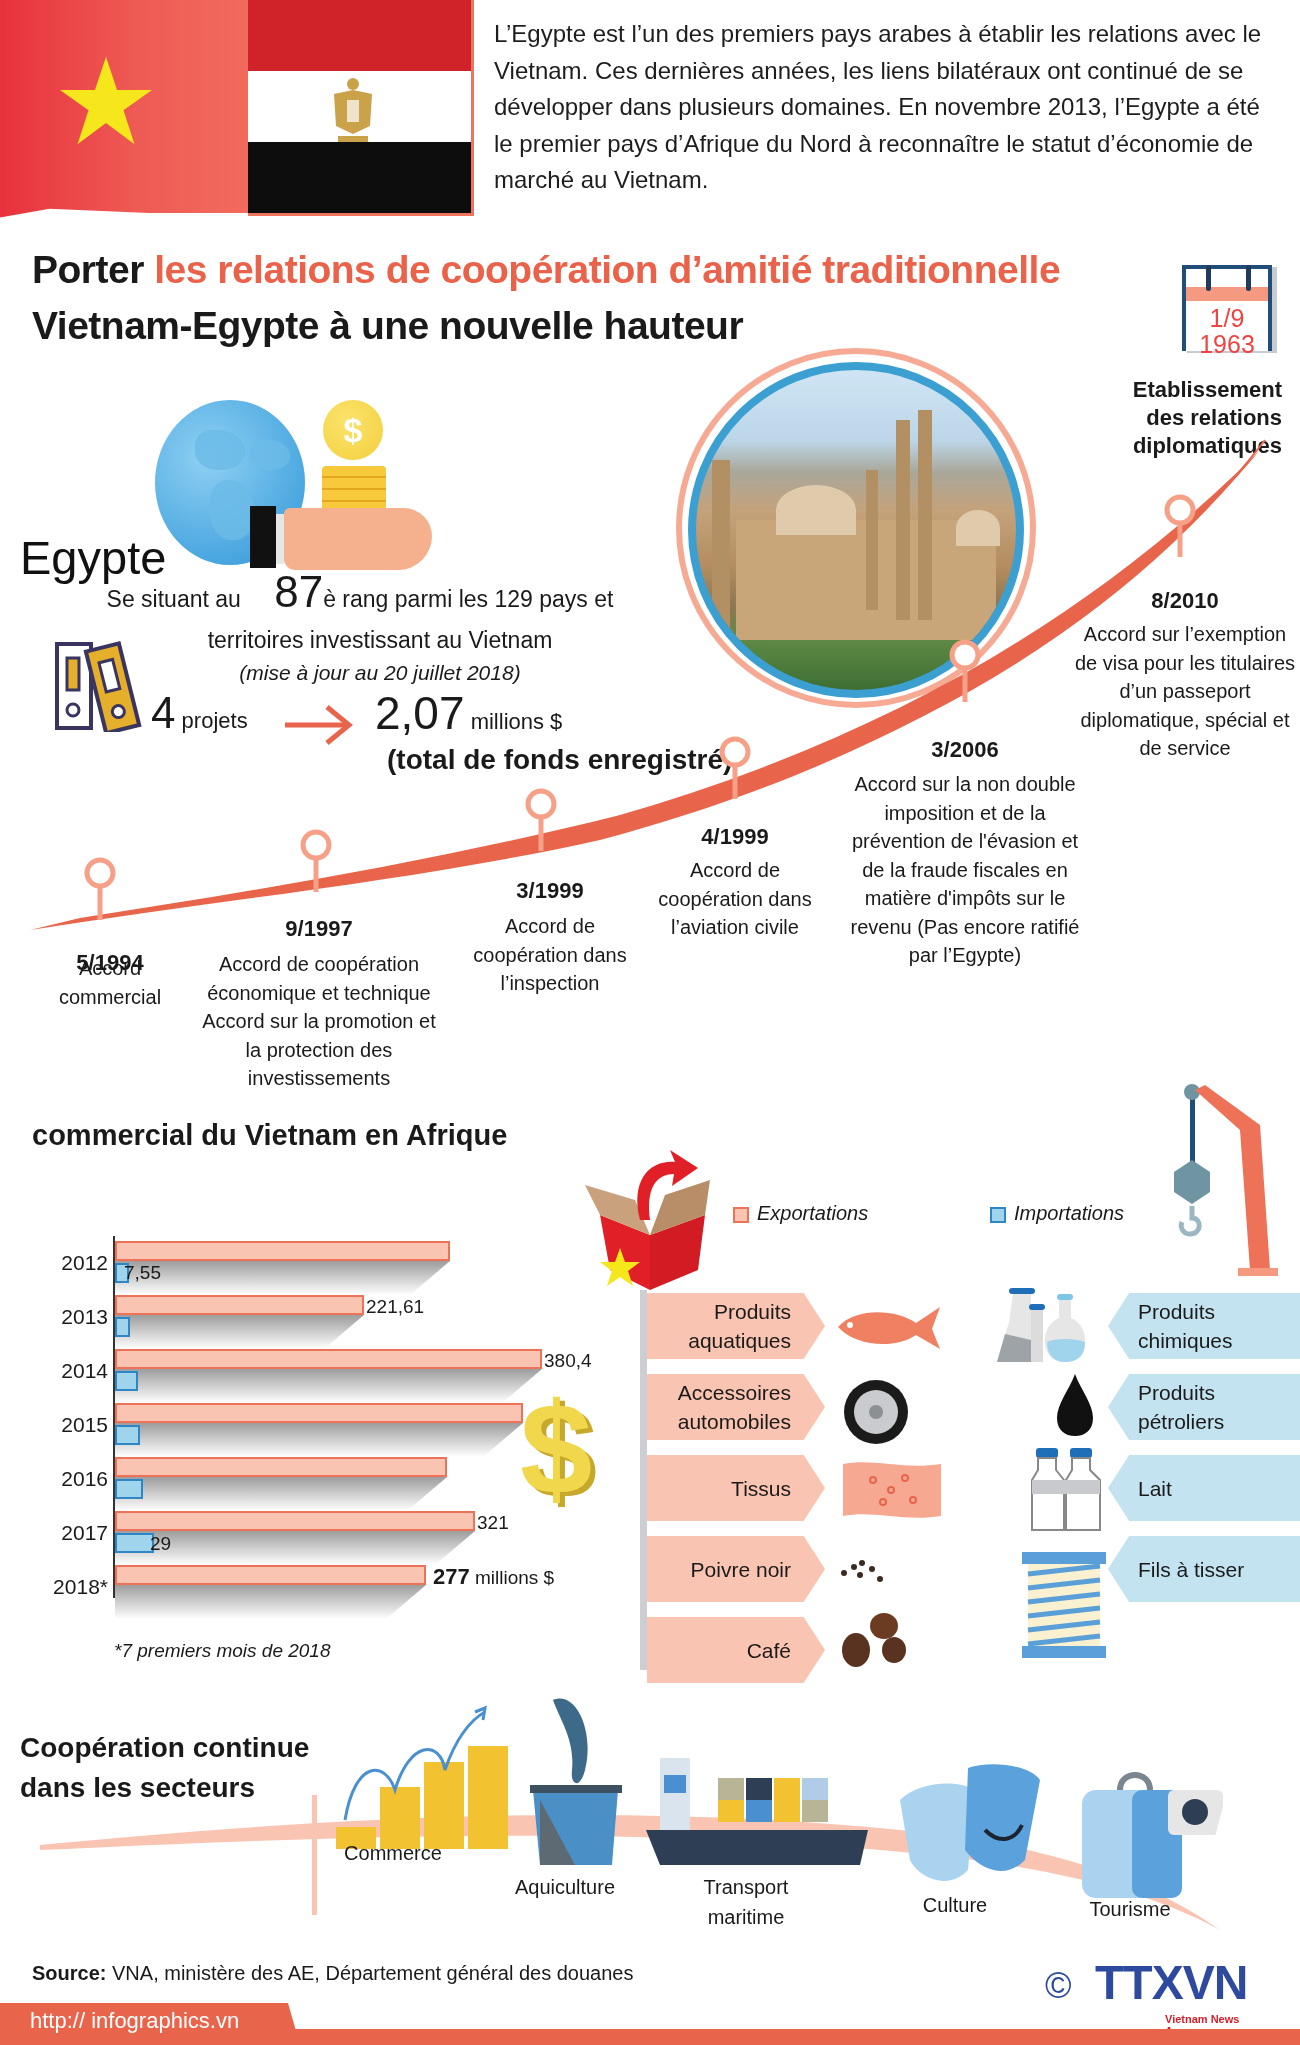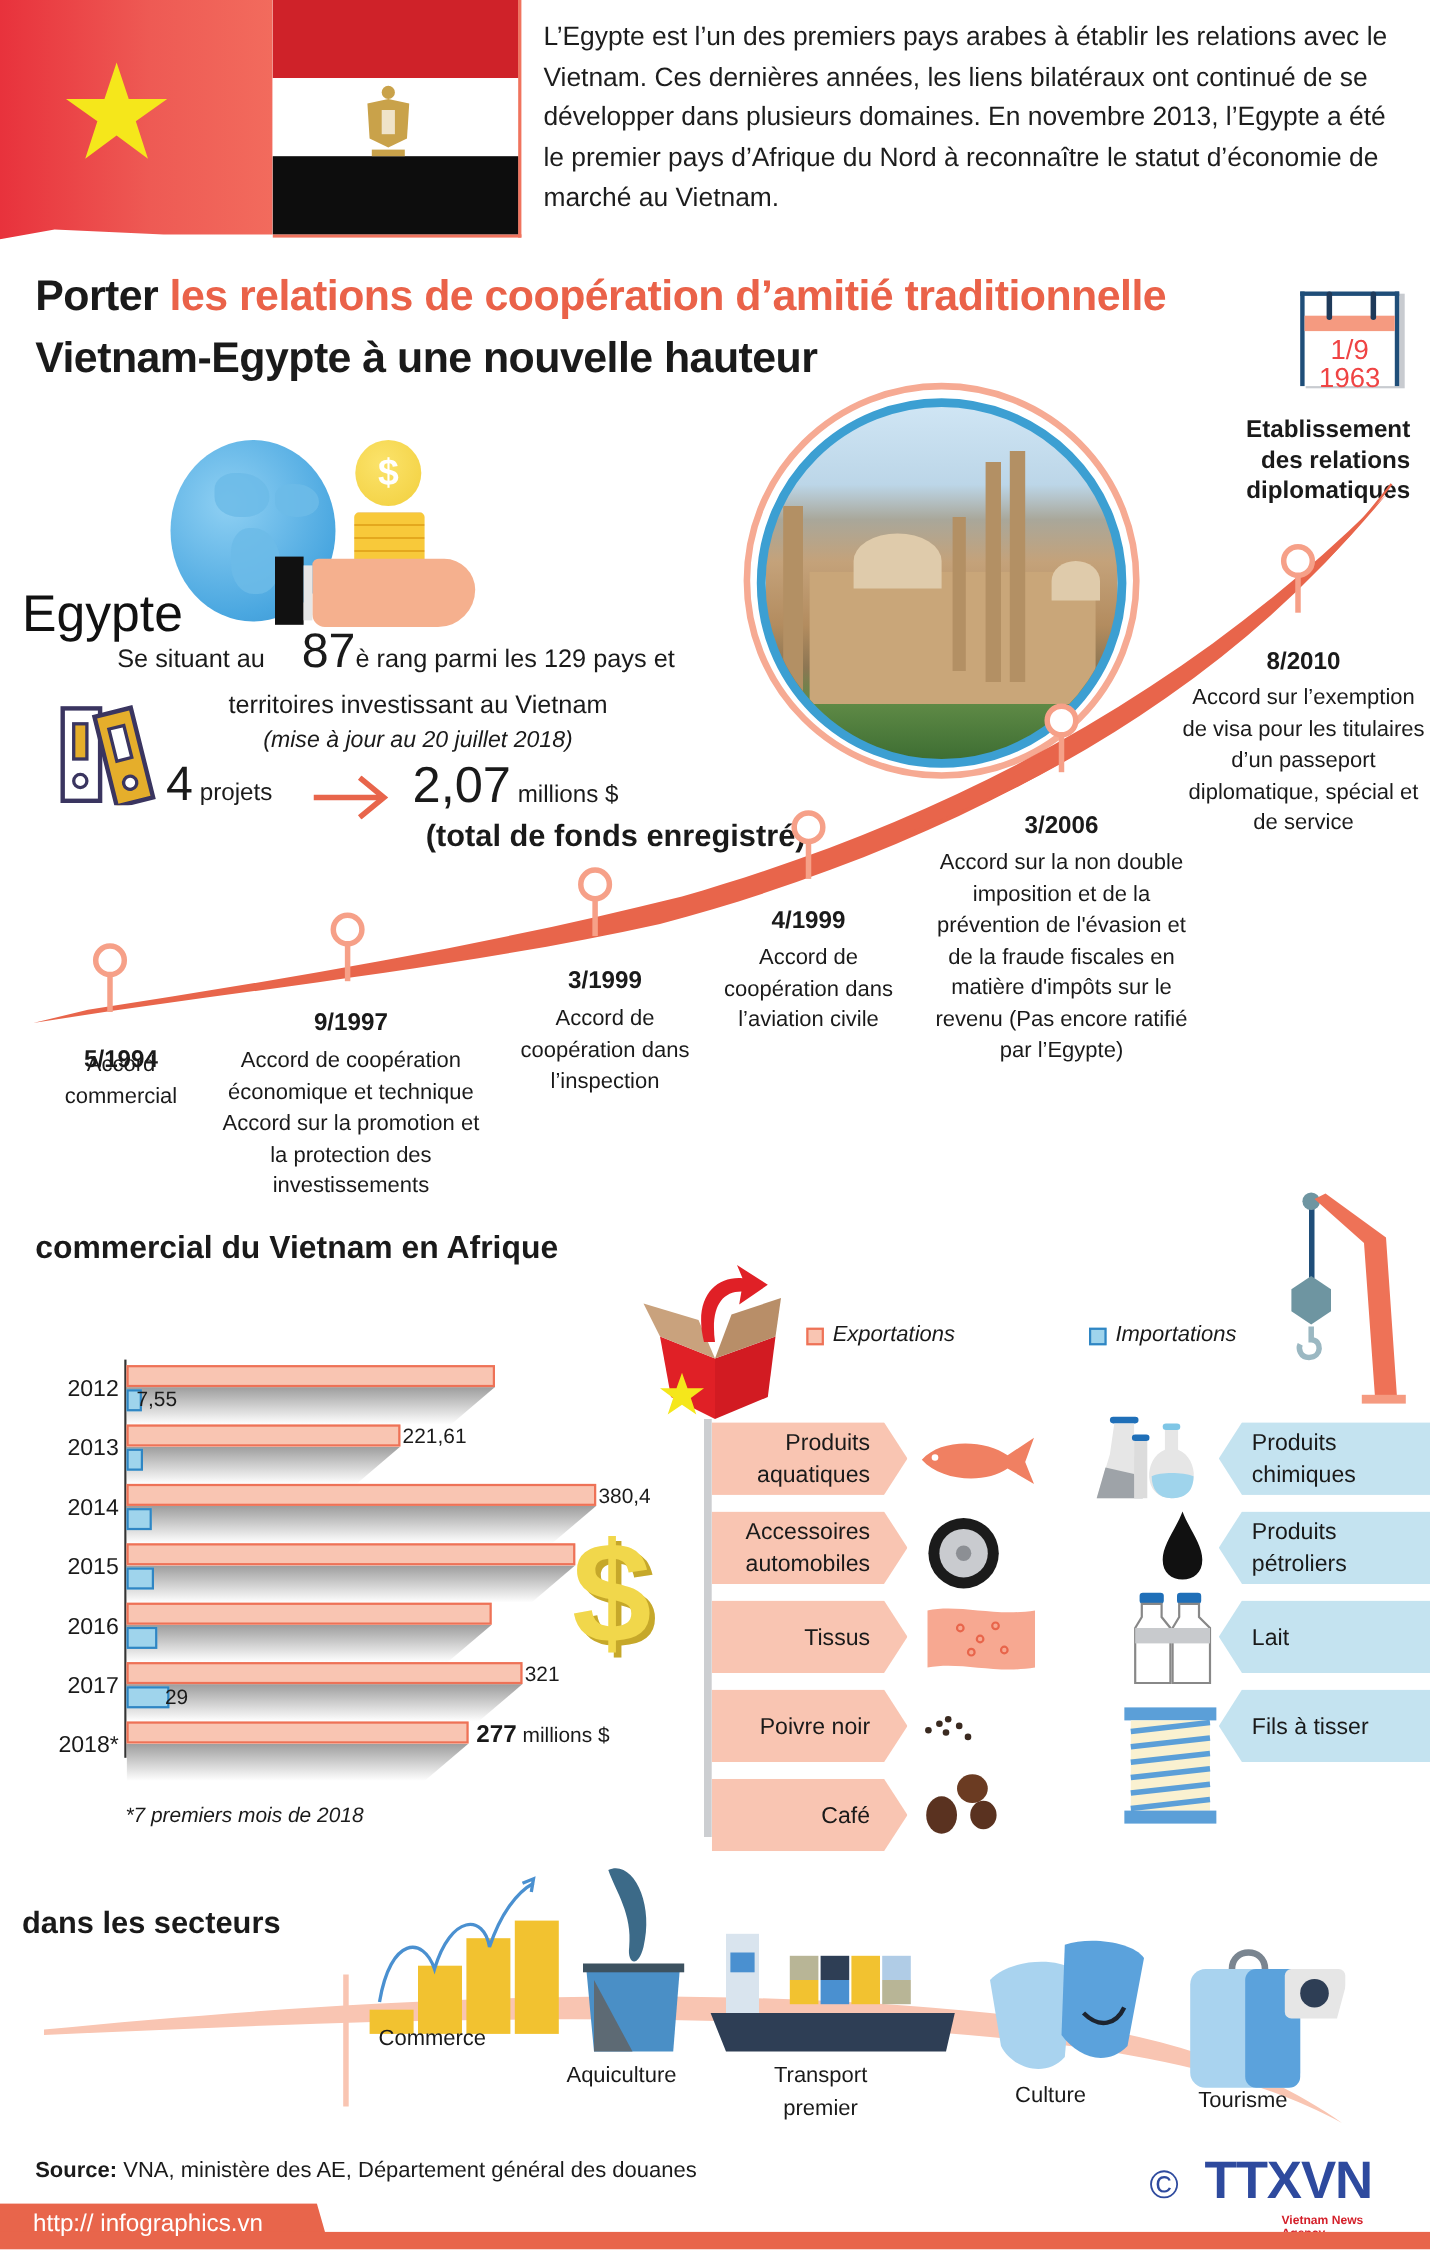--- a/index.html
+++ b/index.html
@@ -401,20 +401,21 @@
       <line x1="6" y1="36" x2="78" y2="28"></line>
       <line x1="6" y1="50" x2="78" y2="42"></line>
       <line x1="6" y1="64" x2="78" y2="56"></line>
       <line x1="6" y1="78" x2="78" y2="70"></line>
       <line x1="6" y1="92" x2="78" y2="84"></line>
     </g>
   <rect x="0" y="94" width="84" height="12" fill="#5b9fd8"></rect>
 </svg>
 
 <div class="abs coop-title">
+  <div>Coopération continue</div>
   <div>dans les secteurs</div>
 </div>
 <svg class="abs coop-svg" viewBox="0 1690 1300 250">
   <path d="M40 1845 C300 1820, 600 1800, 900 1830 C1050 1845, 1150 1880, 1220 1930 C1130 1880, 1000 1860, 880 1850 C600 1825, 300 1838, 40 1850 Z" fill="#f9c5b2"></path>
   <rect x="312" y="1795" width="5" height="120" fill="#f9c5b2"></rect>
   <g>
     <rect x="336" y="1827" width="40" height="22" fill="#f2c230"></rect>
     <rect x="380" y="1787" width="40" height="62" fill="#f2c230"></rect>
     <rect x="424" y="1762" width="40" height="87" fill="#f2c230"></rect>
     <rect x="468" y="1746" width="40" height="103" fill="#f2c230"></rect>
@@ -450,21 +451,21 @@
     <rect x="1082" y="1790" width="100" height="108" rx="14" fill="#a9d3ef"></rect>
     <rect x="1132" y="1790" width="50" height="108" rx="10" fill="#5ba2dc"></rect>
     <rect x="1168" y="1790" width="55" height="45" rx="6" fill="#e6e6e6"></rect>
     <circle cx="1195" cy="1812" r="13" fill="#2e3e55"></circle>
     <rect x="1218" y="1805" width="38" height="46" fill="#fff" transform="rotate(15 1237 1828)"></rect>
   </g>
 </svg>
 
 <div class="sector" style="left:328px;top:1838px;width:130px">Commerce</div>
 <div class="sector" style="left:500px;top:1872px;width:130px">Aquiculture</div>
-<div class="sector" style="left:686px;top:1872px;width:120px">Transport premier</div>
+<div class="sector" style="left:686px;top:1872px;width:120px">Transport maritime</div>
 <div class="sector" style="left:905px;top:1890px;width:100px">Culture</div>
 <div class="sector" style="left:1080px;top:1894px;width:100px">Tourisme</div>
 
 <div class="abs source">
   <b>Source:</b><span> VNA, ministère des AE, Département général des douanes</span>
 </div>
 <div class="abs logo">
   <span style="position:absolute;left:0;top:10px;font-size:36px;color:#2e4a9e">©</span>
   <span style="position:absolute;left:50px;top:0;font-size:48px;font-weight:bold;color:#2e4a9e;letter-spacing:-1px">TTXVN</span>
   <span style="position:absolute;left:120px;top:58px;font-size:11px;font-weight:bold;color:#d4202a">Vietnam News Agency</span>

